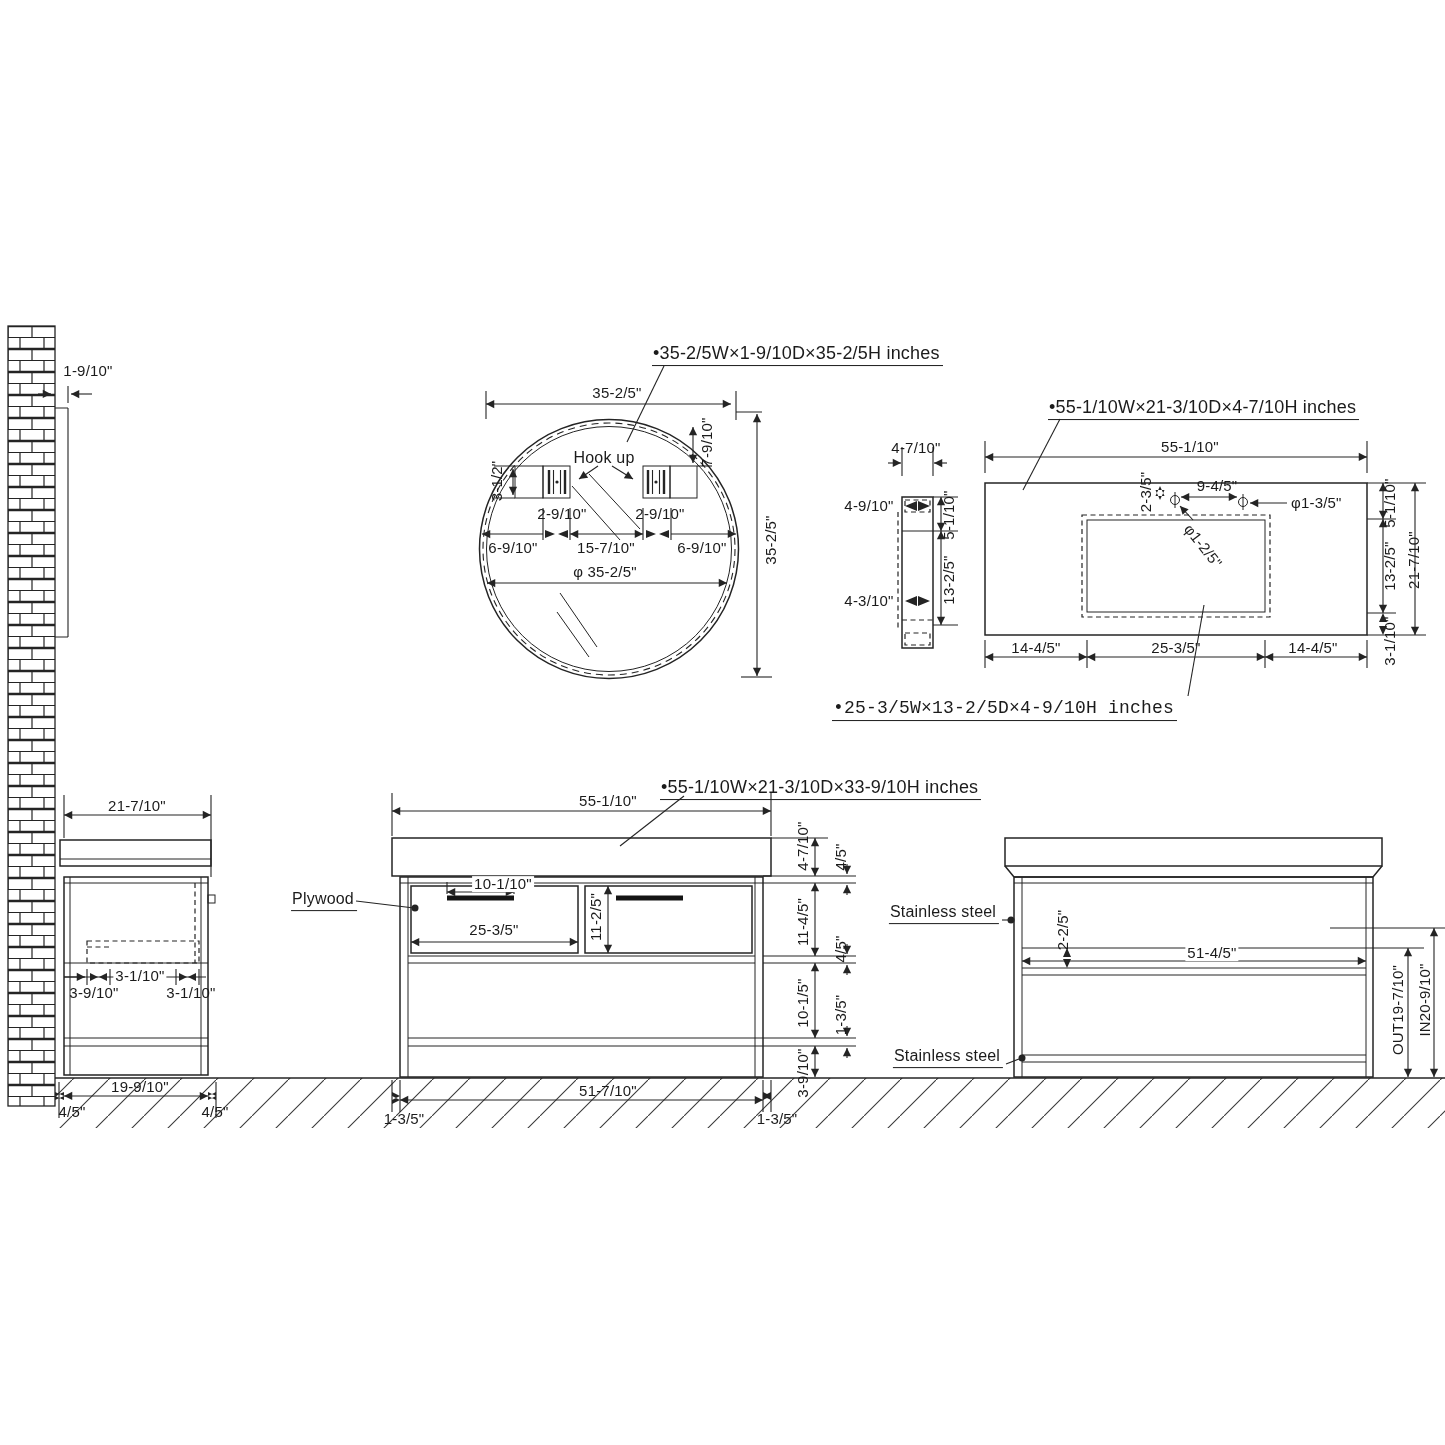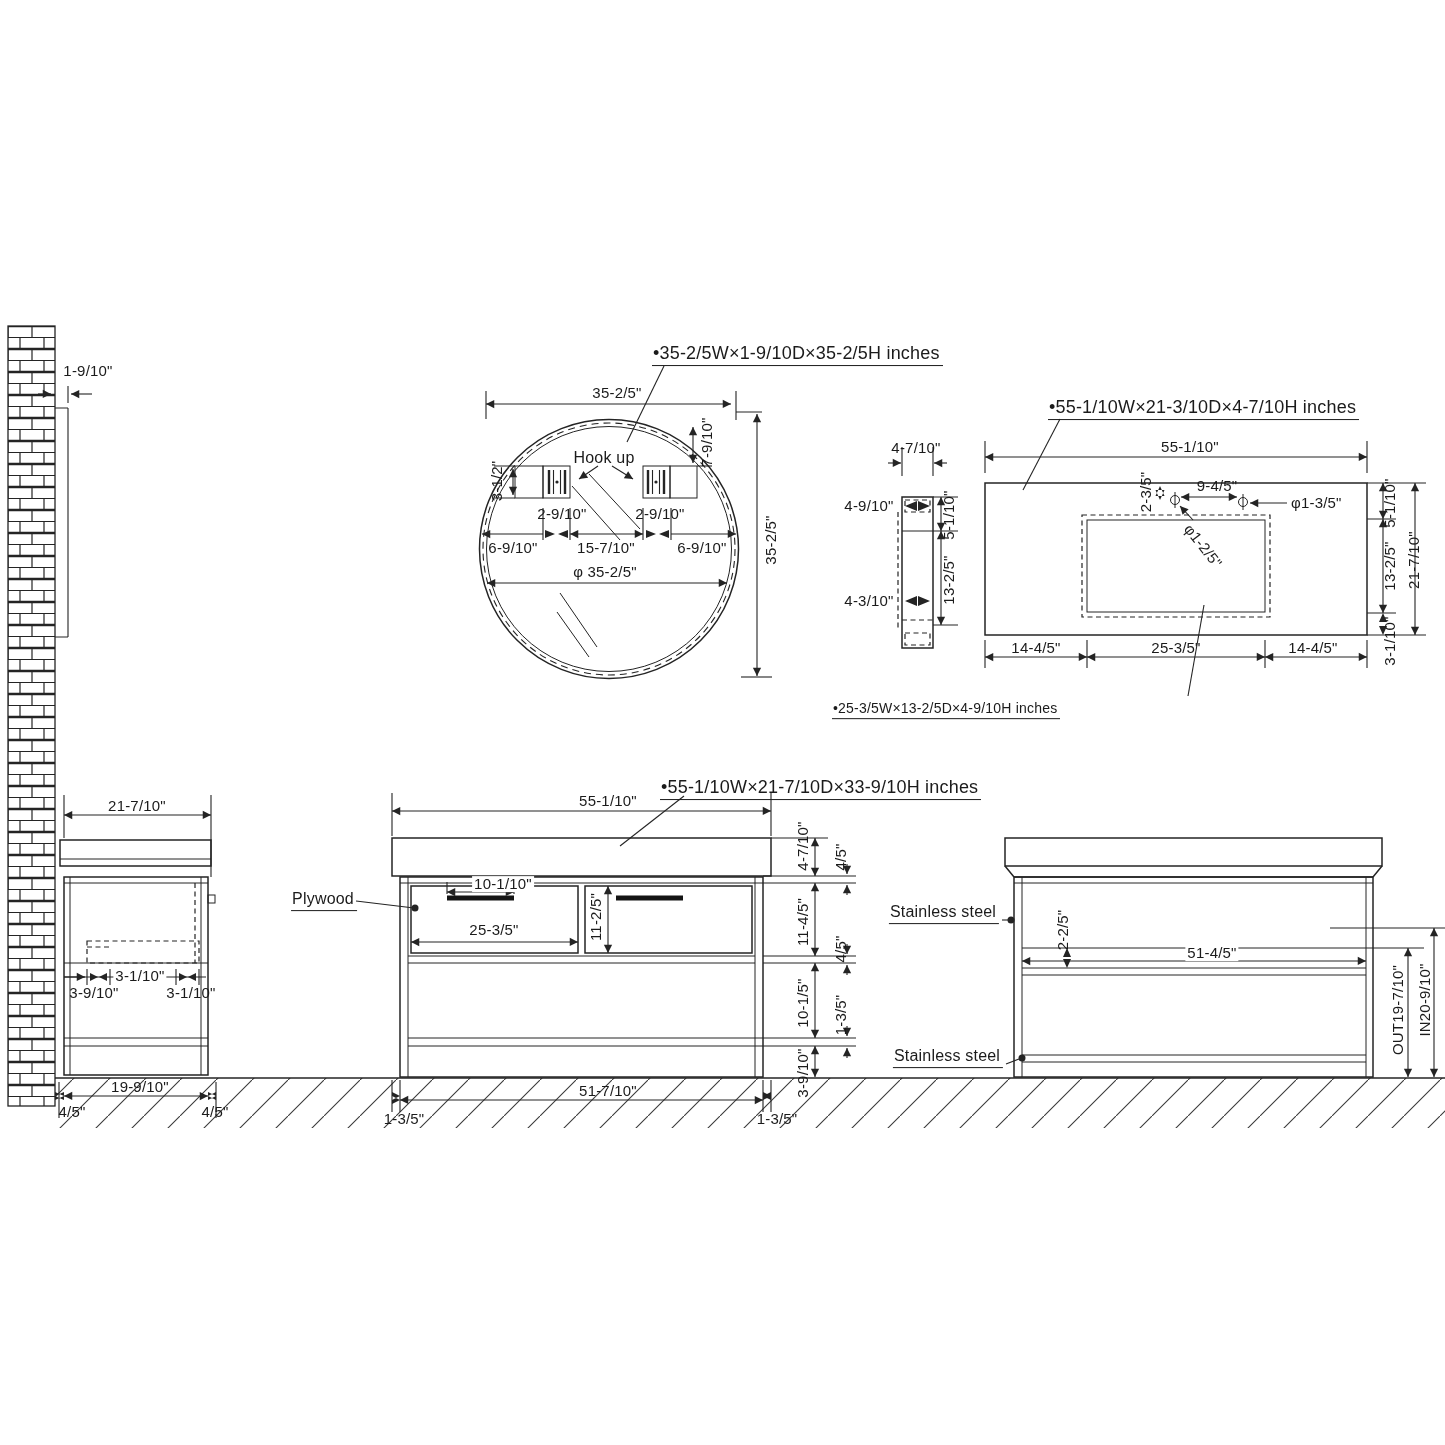--- a/index.html
+++ b/index.html
@@ -258,22 +258,22 @@
       <span class="ann" style="left: 1217px; top: 486px; transform: translate(-50%, -50%);">9-4/5"</span>
       <span class="ann" style="left: 1291px; top: 503px; transform: translate(0px, -50%);">φ1-3/5"</span>
       <span class="ann" style="left: 1203px; top: 546px; transform: translate(-50%, -50%) rotate(52deg);">φ1-2/5"</span>
       <span class="ann" style="left: 1390px; top: 503px; transform: translate(-50%, -50%) rotate(-90deg);">5-1/10"</span>
       <span class="ann" style="left: 1390px; top: 566px; transform: translate(-50%, -50%) rotate(-90deg);">13-2/5"</span>
       <span class="ann" style="left: 1390px; top: 641px; transform: translate(-50%, -50%) rotate(-90deg);">3-1/10"</span>
       <span class="ann" style="left: 1414px; top: 560px; transform: translate(-50%, -50%) rotate(-90deg);">21-7/10"</span>
       <span class="ann" style="left: 1036px; top: 648px; transform: translate(-50%, -50%);">14-4/5"</span>
       <span class="ann" style="left: 1176px; top: 648px; transform: translate(-50%, -50%);">25-3/5"</span>
       <span class="ann" style="left: 1313px; top: 648px; transform: translate(-50%, -50%);">14-4/5"</span>
-      <span class="ann u" style="left: 832px; top: 710px; font-size: 14px; transform: translate(0px, -50%);">•25-3/5W×13-2/5D×4-9/10H inches</span>
-      <span class="ann u" style="left: 660px; top: 789px; font-size: 18px; transform: translate(0px, -50%);">•55-1/10W×21-7/10D×33-9/10H inches</span>
+      <span class="ann u" style="left: 832px; top: 710px; font-size: 18px; transform: translate(0px, -50%); font-family: Liberation Mono, monospace;">•25-3/5W×13-2/5D×4-9/10H inches</span>
+      <span class="ann u" style="left: 660px; top: 789px; font-size: 18px; transform: translate(0px, -50%);">•55-1/10W×21-3/10D×33-9/10H inches</span>
       <span class="ann" style="left: 608px; top: 801px; transform: translate(-50%, -50%);">55-1/10"</span>
       <span class="ann u" style="left: 324px; top: 901px; font-size: 16px; transform: translate(-50%, -50%);">Plywood</span>
       <span class="ann bg" style="left: 503px; top: 884px; transform: translate(-50%, -50%);">10-1/10"</span>
       <span class="ann" style="left: 494px; top: 930px; transform: translate(-50%, -50%);">25-3/5"</span>
       <span class="ann" style="left: 596px; top: 917px; transform: translate(-50%, -50%) rotate(-90deg);">11-2/5"</span>
       <span class="ann" style="left: 608px; top: 1091px; transform: translate(-50%, -50%);">51-7/10"</span>
       <span class="ann" style="left: 404px; top: 1119px; transform: translate(-50%, -50%);">1-3/5"</span>
       <span class="ann" style="left: 777px; top: 1119px; transform: translate(-50%, -50%);">1-3/5"</span>
       <span class="ann" style="left: 803px; top: 846px; transform: translate(-50%, -50%) rotate(-90deg);">4-7/10"</span>
       <span class="ann" style="left: 841px; top: 857px; transform: translate(-50%, -50%) rotate(-90deg);">4/5"</span>

